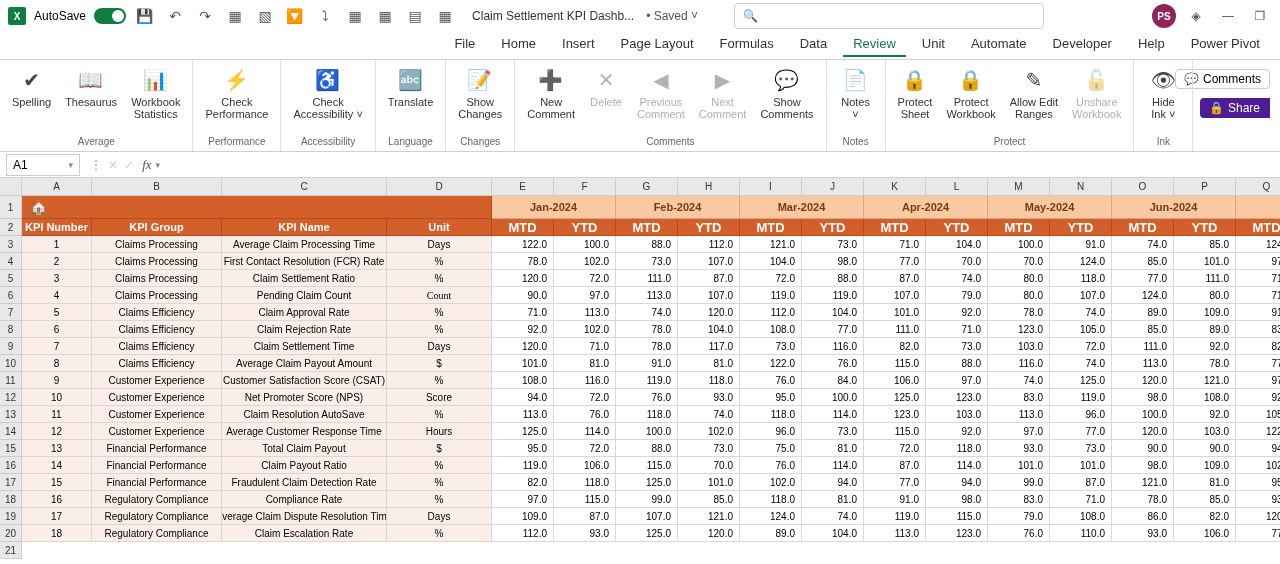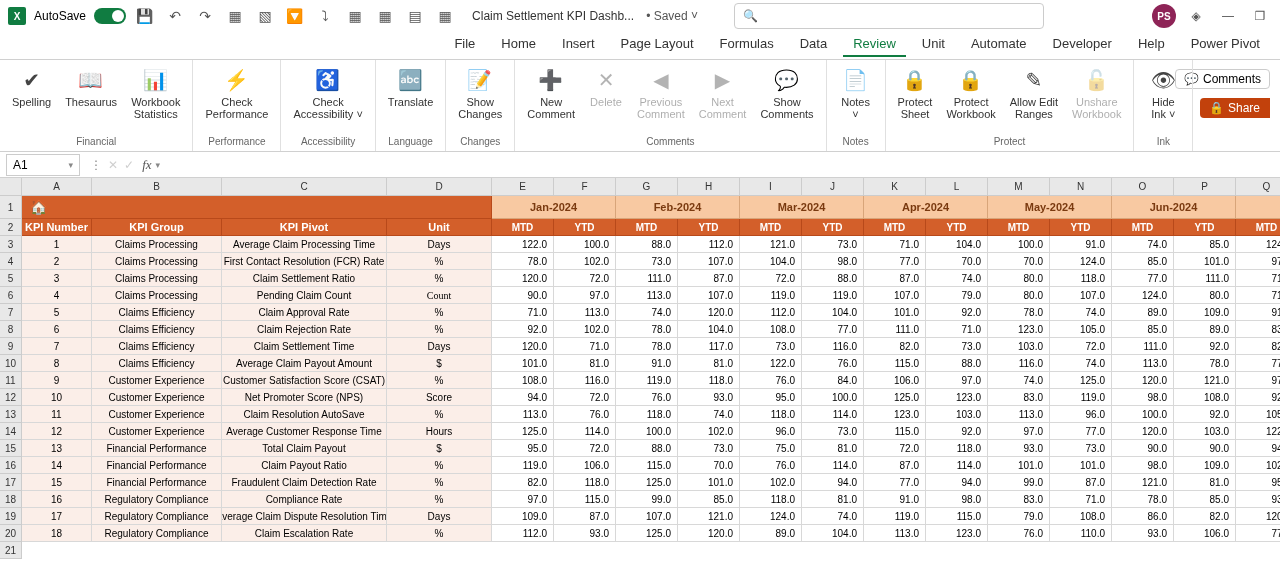--- a/index.html
+++ b/index.html
@@ -19,21 +19,21 @@
 .titlebar-spacer { flex: 1; }
 .avatar { width: 24px; height: 24px; border-radius: 50%; background: #8e2457; color: #fff; display: flex; align-items: center; justify-content: center; font-size: 10px; font-weight: bold; }
 .win-btn { width: 24px; height: 24px; display: flex; align-items: center; justify-content: center; color: #555; font-size: 12px; }
 
 
 .tabs { height: 28px; background: #fff; display: flex; align-items: flex-end; padding: 0 10px; gap: 6px; border-bottom: 1px solid #d0d0d0; flex-direction: column; }
 .tab { padding: 4px 10px; font-size: 13px; color: #333; cursor: pointer; }
 .tab.active { color: #107c41; border-bottom: 2px solid #107c41; }
 .tabs-spacer { flex: 1; }
 .comments-btn { display: flex; align-items: center; gap: 4px; border: 1px solid #ccc; border-radius: 4px; padding: 2px 8px; font-size: 12px; margin-bottom: 3px; }
-.share-btn { background: #c2410c; color: #fff; padding: 3px 10px; border-radius: 4px 0 0 4px; font-size: 12px; margin-bottom: 3px; }
+.share-btn { background: #4c1d95; color: #fff; padding: 3px 10px; border-radius: 4px 0 0 4px; font-size: 12px; margin-bottom: 3px; }
 
 
 .ribbon { height: 92px; background: #fff; display: flex; border-bottom: 1px solid #d0d0d0; }
 .ribbon-group { display: flex; flex-direction: column; border-right: 1px solid #e0e0e0; padding: 2px 6px; }
 .ribbon-buttons { display: flex; flex: 1; align-items: flex-start; gap: 2px; }
 .ribbon-btn { display: flex; flex-direction: column; align-items: center; justify-content: flex-start; padding: 4px 6px; min-width: 46px; text-align: center; cursor: pointer; }
 .ribbon-btn.disabled { opacity: 0.4; }
 .ribbon-icon { width: 28px; height: 28px; display: flex; align-items: center; justify-content: center; font-size: 20px; color: #444; margin-bottom: 2px; }
 .ribbon-label { font-size: 11px; line-height: 12px; color: #333; }
 .ribbon-group-name { font-size: 10px; color: #666; text-align: center; padding: 2px 0; }
@@ -55,21 +55,21 @@
 .col-header { background: #e8e8e8; border-right: 1px solid #ccc; border-bottom: 1px solid #ccc; font-size: 10px; color: #333; display: flex; align-items: center; justify-content: center; flex-shrink: 0; }
 
 
 .data-row { display: flex; height: 17px; }
 .data-row.first-row { height: 23px; }
 .cell { border-right: 1px solid #d8d8d8; border-bottom: 1px solid #d8d8d8; font-size: 10px; display: flex; align-items: center; justify-content: center; padding: 0 2px; white-space: nowrap; overflow: hidden; flex-shrink: 0; }
 
 
 .orange-header { background: #d35f2a; color: #fff; font-weight: bold; font-size: 11px; border-right: 1px solid #b8491a; border-bottom: 1px solid #b8491a; }
 .month-header { background: #f8c9a2; color: #7a3a10; font-weight: bold; font-size: 11px; border-right: 1px solid #d8a57a; border-bottom: 1px solid #d8a57a; }
-.mtd-header { background: #d35f2a; color: #fff; font-weight: bold; font-size: 10px; border-right: 1px solid #b8491a; border-bottom: 1px solid #b8491a; }
+.mtd-header { background: #d35f2a; color: #fff; font-weight: bold; font-size: 13px; border-right: 1px solid #b8491a; border-bottom: 1px solid #b8491a; }
 
 
 .pink-bg { background: #fbeee8; }
 .right-data { text-align: right; justify-content: flex-end; padding-right: 6px; }
 
 .home-icon { font-size: 14px; }
 </style>
 </head>
 <body>
 
@@ -129,21 +129,21 @@
         </div>
         <div class="ribbon-btn">
           <div class="ribbon-icon">📖</div>
           <div class="ribbon-label">Thesaurus</div>
         </div>
         <div class="ribbon-btn">
           <div class="ribbon-icon">📊</div>
           <div class="ribbon-label">Workbook<br>Statistics</div>
         </div>
       </div>
-      <div class="ribbon-group-name">Financial</div>
+      <div class="ribbon-group-name">Average</div>
     </div>
     <div class="ribbon-group">
       <div class="ribbon-buttons">
         <div class="ribbon-btn">
           <div class="ribbon-icon">⚡</div>
           <div class="ribbon-label">Check<br>Performance</div>
         </div>
       </div>
       <div class="ribbon-group-name">Performance</div>
     </div>
@@ -311,21 +311,21 @@
           <div class="cell month-header" style="width: 124px;">Feb-2024</div>
           <div class="cell month-header" style="width: 124px;">Mar-2024</div>
           <div class="cell month-header" style="width: 124px;">Apr-2024</div>
           <div class="cell month-header" style="width: 124px;">May-2024</div>
           <div class="cell month-header" style="width: 124px;">Jun-2024</div>
           <div class="cell month-header" style="width: 62px; justify-content: flex-end; padding-right: 0px;">Jul</div>
         </div>
         <div class="data-row">
           <div class="cell orange-header" style="width: 70px;">KPI Number</div>
           <div class="cell orange-header" style="width: 130px;">KPI Group</div>
-          <div class="cell orange-header" style="width: 165px;">KPI Pivot</div>
+          <div class="cell orange-header" style="width: 165px;">KPI Name</div>
           <div class="cell orange-header" style="width: 105px;">Unit</div>
           <div class="cell mtd-header" style="width: 62px;">MTD</div>
           <div class="cell mtd-header" style="width: 62px;">YTD</div>
           <div class="cell mtd-header" style="width: 62px;">MTD</div>
           <div class="cell mtd-header" style="width: 62px;">YTD</div>
           <div class="cell mtd-header" style="width: 62px;">MTD</div>
           <div class="cell mtd-header" style="width: 62px;">YTD</div>
           <div class="cell mtd-header" style="width: 62px;">MTD</div>
           <div class="cell mtd-header" style="width: 62px;">YTD</div>
           <div class="cell mtd-header" style="width: 62px;">MTD</div>

